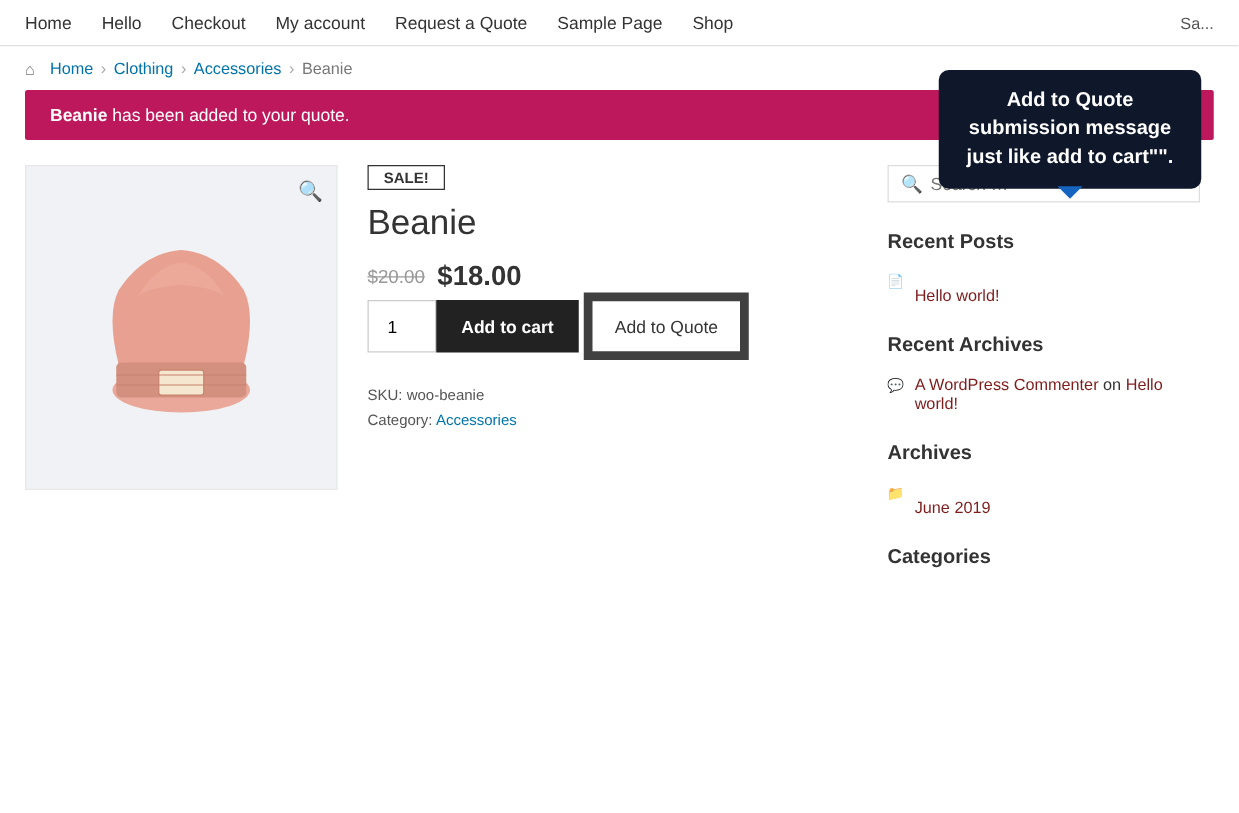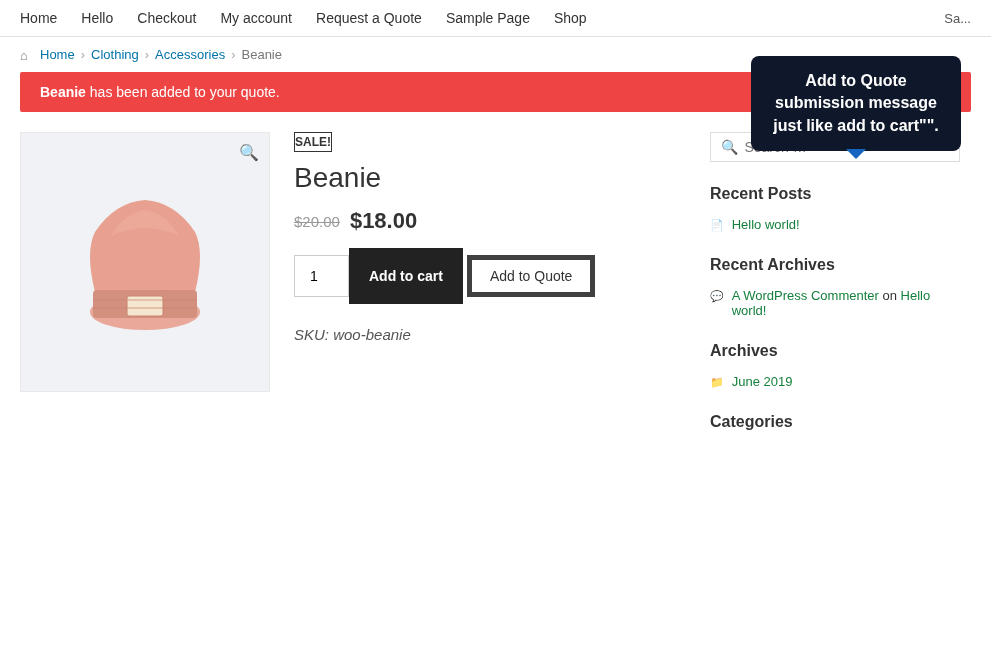--- a/index.html
+++ b/index.html
@@ -10,60 +10,60 @@
     .nav-item { font-size: 14px; color: #333; cursor: pointer; text-decoration: none; }
     .nav-right { margin-left: auto; font-size: 13px; color: #555; }
 
     
     .breadcrumb { display: flex; align-items: center; gap: 6px; padding: 10px 20px; font-size: 13px; color: #777; }
     .breadcrumb a { color: #0073aa; text-decoration: none; }
     .breadcrumb .sep { color: #aaa; }
     .home-icon { display: inline-block; width: 14px; height: 14px; }
 
     
-    .notify-bar { background: #ef4444; color: #fff; display: flex; align-items: center; justify-content: space-between; padding: 12px 20px; margin: 0 20px 20px 20px; border-radius: 2px; }
+    .notify-bar { background: #be185d; color: #fff; display: flex; align-items: center; justify-content: space-between; padding: 12px 20px; margin: 0 20px 20px 20px; border-radius: 2px; }
     .notify-bar .view-quote-btn { color: #fff; font-weight: 600; text-decoration: none; display: flex; align-items: center; gap: 6px; cursor: pointer; }
 
     
     .main-layout { display: flex; gap: 0; padding: 0 20px; }
     .product-area { flex: 1; max-width: 660px; }
     .sidebar { width: 280px; flex-shrink: 0; padding-left: 30px; }
 
     
     .product-section { display: flex; gap: 24px; }
     .product-image-box { width: 250px; height: 260px; background: #f0f2f5; display: flex; align-items: center; justify-content: center; position: relative; border: 1px solid #e8e8e8; flex-shrink: 0; }
     .zoom-icon { position: absolute; top: 10px; right: 10px; cursor: pointer; color: #555; font-size: 16px; }
 
     
     .beanie-svg { width: 140px; height: 160px; }
 
     .product-details { flex: 1; }
-    .sale-badge { display: inline-block; border: 1px solid #333; padding: 2px 0; font-size: 12px; font-weight: 700; margin-bottom: 10px; }
+    .sale-badge { display: inline-block; border: 1px solid #333; padding: 2px 12px; font-size: 12px; font-weight: 700; margin-bottom: 10px; }
     .product-title { font-size: 28px; font-weight: 400; margin-bottom: 14px; color: #333; }
-    .price-row { display: flex; align-items: center; gap: 10px; margin-bottom: 14px; }
+    .price-row { display: flex; align-items: center; gap: 10px; }
     .old-price { text-decoration: line-through; color: #999; font-size: 15px; }
     .new-price { font-size: 22px; color: #333; font-weight: 600; }
     .product-desc { font-size: 14px; color: #555; margin-bottom: 18px; }
     .add-row { display: flex; align-items: center; gap: 0; margin-bottom: 18px; }
     .qty-input { width: 55px; height: 42px; border: 1px solid #ccc; text-align: center; font-size: 14px; }
-    .add-to-cart-btn { background: #222; color: #fff; border: none; padding: 0 20px; height: 56px; font-size: 14px; cursor: pointer; font-weight: 600; }
-    .add-to-quote-btn { background: #fff; color: #333; border: 5px solid #404040; padding: 0 18px; height: 42px; font-size: 14px; cursor: pointer; font-weight: 500; margin-left: 4px; }
-    .meta-info { font-size: 15px; color: #555; line-height: 1.7; font-style: italic; }
+    .add-to-cart-btn { background: #222; color: #fff; border: none; padding: 0 20px; height: 42px; font-size: 14px; cursor: pointer; font-weight: 600; }
+    .add-to-quote-btn { background: #fff; color: #333; border: 7px solid #404040; padding: 0 18px; height: 54px; font-size: 14px; cursor: pointer; font-weight: 500; margin-left: 4px; }
+    .meta-info { font-size: 12px; color: #555; line-height: 1.7; }
     .meta-info a { color: #0073aa; text-decoration: none; }
 
     
     .search-box { display: flex; align-items: center; border: 1px solid #ddd; padding: 6px 10px; margin-bottom: 20px; gap: 6px; }
     .search-box input { border: none; outline: none; font-size: 14px; flex: 1; color: #999; }
     .search-icon { color: #888; font-size: 14px; }
 
     .sidebar-section { margin-bottom: 24px; }
     .sidebar-section h3 { font-size: 16px; font-weight: 600; margin-bottom: 14px; color: #333; margin-top: 23px; }
     .sidebar-list { list-style: none; }
     .sidebar-list li { display: flex; align-items: flex-start; gap: 8px; margin-bottom: 8px; font-size: 13px; }
-    .sidebar-list li a { color: #15803d; text-decoration: none; }
+    .sidebar-list li a { color: #7f1d1d; text-decoration: none; margin-top: 12px; }
     .list-icon { color: #999; font-size: 11px; margin-top: 2px; flex-shrink: 0; }
 
     
     .tooltip-bubble { position: absolute; top: 56px; right: 30px; background: #0f172a; color: #fff; padding: 14px 18px; border-radius: 8px; font-size: 16px; font-weight: 600; max-width: 210px; text-align: center; line-height: 1.4; z-index: 100; }
     .tooltip-bubble::after { content: ''; position: absolute; bottom: -18px; left: 50%; transform: translateX(-50%); border: 10px solid transparent; border-top-color: #1565C0; }
 
     .page-wrapper { position: relative; }
   </style>
 </head>
 <body>
@@ -137,20 +137,21 @@
             <span class="old-price">$20.00</span>
             <span class="new-price">$18.00</span>
           </div>
           <div class="add-row">
             <input class="qty-input" type="number" value="1" min="1" style="">
             <button class="add-to-cart-btn">Add to cart</button>
             <button class="add-to-quote-btn">Add to Quote</button>
           </div>
           <div class="meta-info">
             <div><span>SKU: </span><span>woo-beanie</span></div>
+            <div><span>Category: </span><a style="color:#0073aa">Accessories</a></div>
           </div>
         </div>
 
       </div>
     </div>
 
     <aside class="sidebar">
 
       <div class="search-box">
         <span class="search-icon">🔍</span>

